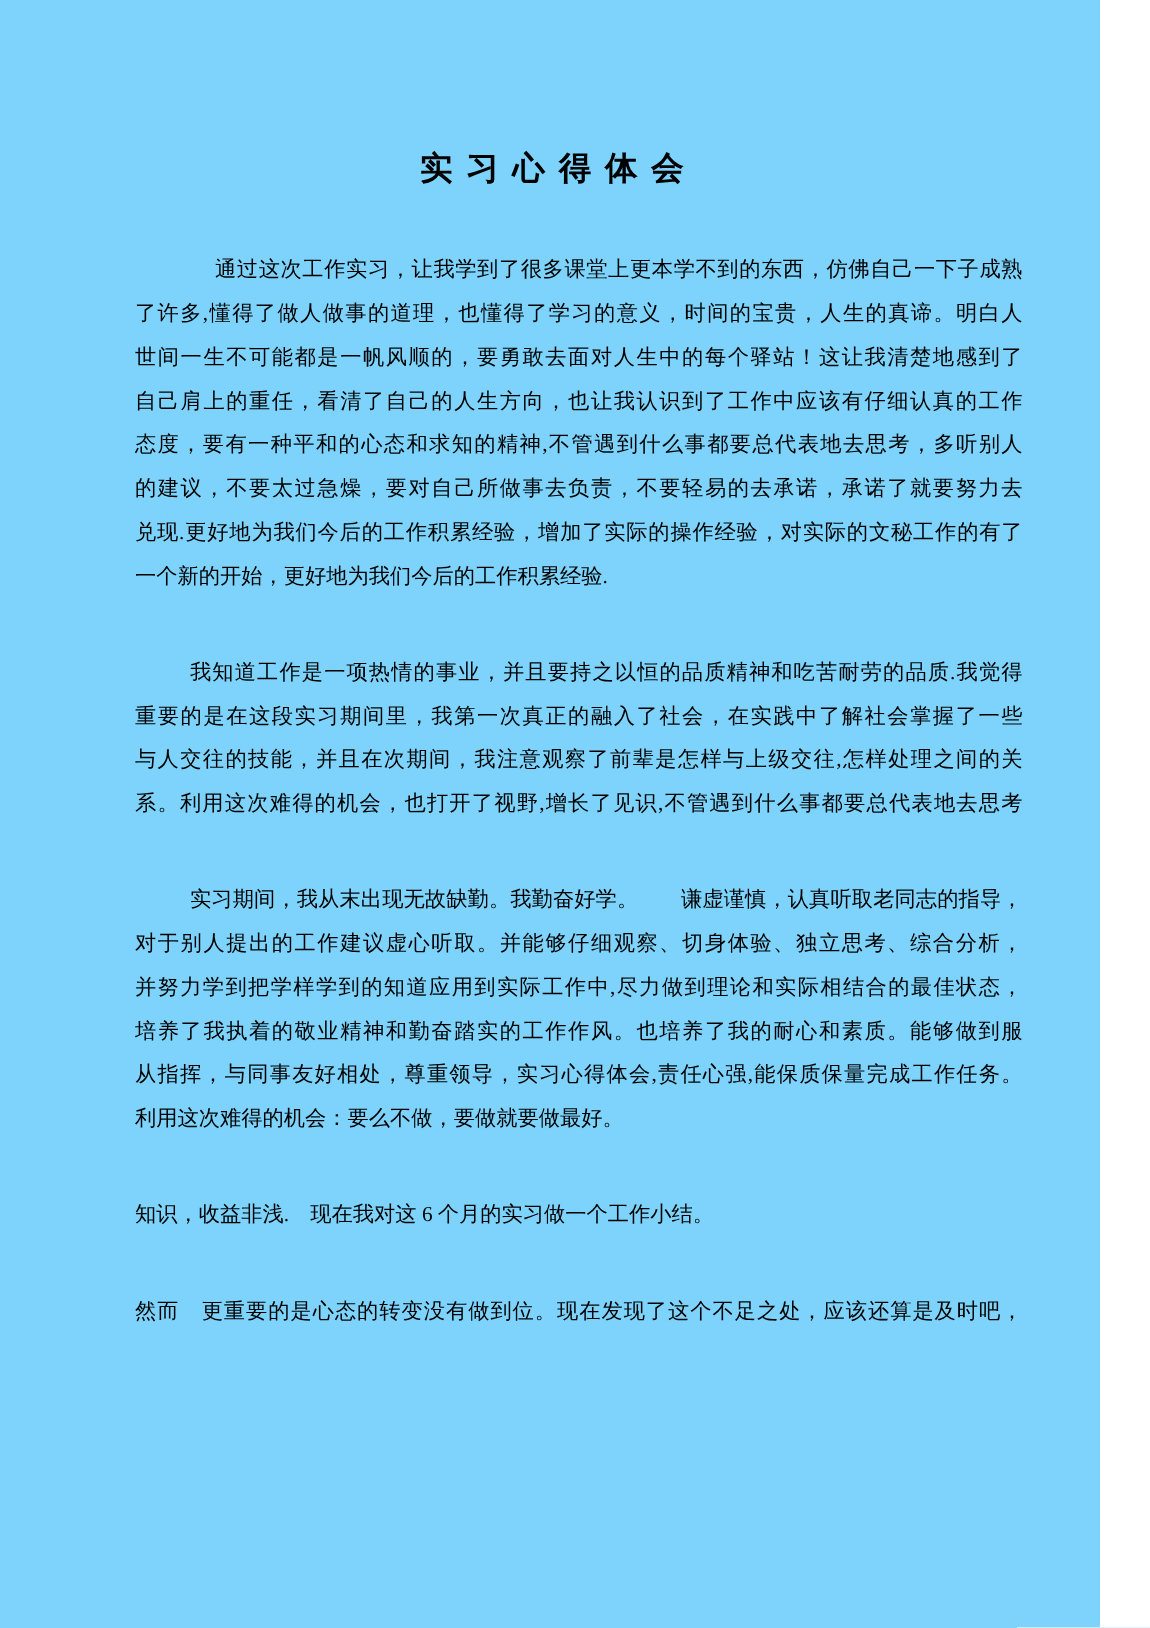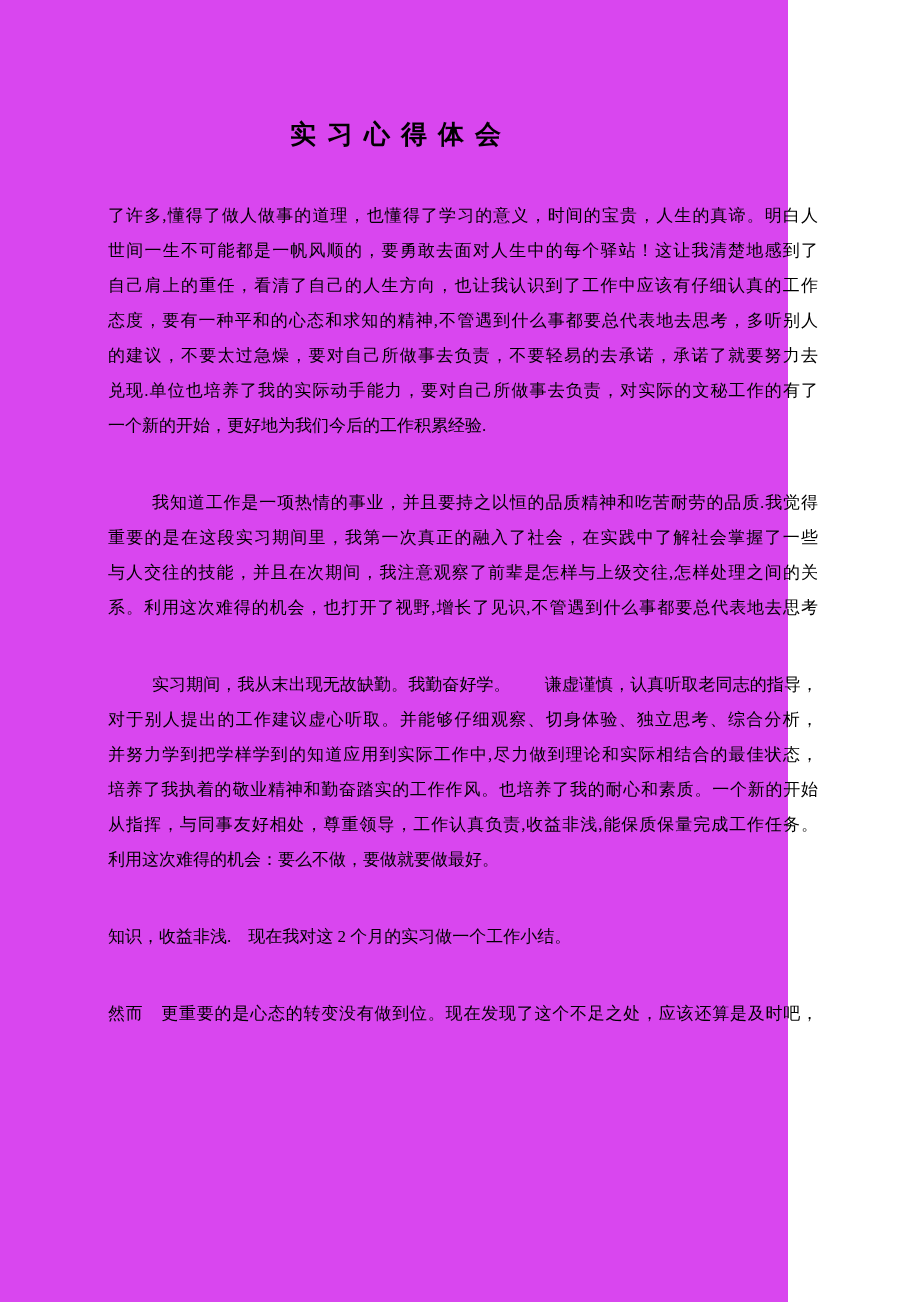--- a/index.html
+++ b/index.html
@@ -9,24 +9,24 @@
   }
   body {
     width: 920px;
     height: 1302px;
     overflow: hidden;
     font-family: "Liberation Serif", "DejaVu Serif", serif;
     color: #000000;
   }
   .page {
     box-sizing: border-box;
-    width: 788px;
+    width: 880px;
     height: 1302px;
     padding: 115px 82px 0 108px;
-    background: #d946ef;
+    background: #7dd3fc;
   }
   .doc-title {
     font-size: 26px;
     font-weight: bold;
     line-height: 40px;
     text-align: center;
     letter-spacing: 11px;
     position: relative;
     left: -6px;
     margin: 0 0 43px 0;
@@ -58,42 +58,43 @@
     text-align-last: left;
   }
 </style>
 </head>
 <body>
 
 <div class="page">
   <div class="doc-title">实习心得体会</div>
   <div class="doc-body">
       <div class="paragraph">
+        <div class="line first-line">通过这次工作实习，让我学到了很多课堂上更本学不到的东西，仿佛自己一下子成熟</div>
         <div class="line">了许多,懂得了做人做事的道理，也懂得了学习的意义，时间的宝贵，人生的真谛。明白人</div>
         <div class="line">世间一生不可能都是一帆风顺的，要勇敢去面对人生中的每个驿站！这让我清楚地感到了</div>
         <div class="line">自己肩上的重任，看清了自己的人生方向，也让我认识到了工作中应该有仔细认真的工作</div>
         <div class="line">态度，要有一种平和的心态和求知的精神,不管遇到什么事都要总代表地去思考，多听别人</div>
         <div class="line">的建议，不要太过急燥，要对自己所做事去负责，不要轻易的去承诺，承诺了就要努力去</div>
-        <div class="line">兑现.单位也培养了我的实际动手能力，要对自己所做事去负责，对实际的文秘工作的有了</div>
+        <div class="line">兑现.更好地为我们今后的工作积累经验，增加了实际的操作经验，对实际的文秘工作的有了</div>
         <div class="line short-line">一个新的开始，更好地为我们今后的工作积累经验.</div>
       </div>
       <div class="paragraph">
         <div class="line first-line">我知道工作是一项热情的事业，并且要持之以恒的品质精神和吃苦耐劳的品质.我觉得</div>
         <div class="line">重要的是在这段实习期间里，我第一次真正的融入了社会，在实践中了解社会掌握了一些</div>
         <div class="line">与人交往的技能，并且在次期间，我注意观察了前辈是怎样与上级交往,怎样处理之间的关</div>
         <div class="line">系。利用这次难得的机会，也打开了视野,增长了见识,不管遇到什么事都要总代表地去思考</div>
       </div>
       <div class="paragraph">
         <div class="line first-line">实习期间，我从末出现无故缺勤。我勤奋好学。　　谦虚谨慎，认真听取老同志的指导，</div>
         <div class="line">对于别人提出的工作建议虚心听取。并能够仔细观察、切身体验、独立思考、综合分析，</div>
         <div class="line">并努力学到把学样学到的知道应用到实际工作中,尽力做到理论和实际相结合的最佳状态，</div>
-        <div class="line">培养了我执着的敬业精神和勤奋踏实的工作作风。也培养了我的耐心和素质。一个新的开始</div>
-        <div class="line">从指挥，与同事友好相处，尊重领导，工作认真负责,收益非浅,能保质保量完成工作任务。</div>
+        <div class="line">培养了我执着的敬业精神和勤奋踏实的工作作风。也培养了我的耐心和素质。能够做到服</div>
+        <div class="line">从指挥，与同事友好相处，尊重领导，实习心得体会,责任心强,能保质保量完成工作任务。</div>
         <div class="line short-line">利用这次难得的机会：要么不做，要做就要做最好。</div>
       </div>
       <div class="paragraph">
-        <div class="line short-line">知识，收益非浅.　现在我对这 2 个月的实习做一个工作小结。</div>
+        <div class="line short-line">知识，收益非浅.　现在我对这 6 个月的实习做一个工作小结。</div>
       </div>
       <div class="paragraph">
         <div class="line">然而　更重要的是心态的转变没有做到位。现在发现了这个不足之处，应该还算是及时吧，</div>
       </div>
     </div>
 </div>
 
 </body></html>

